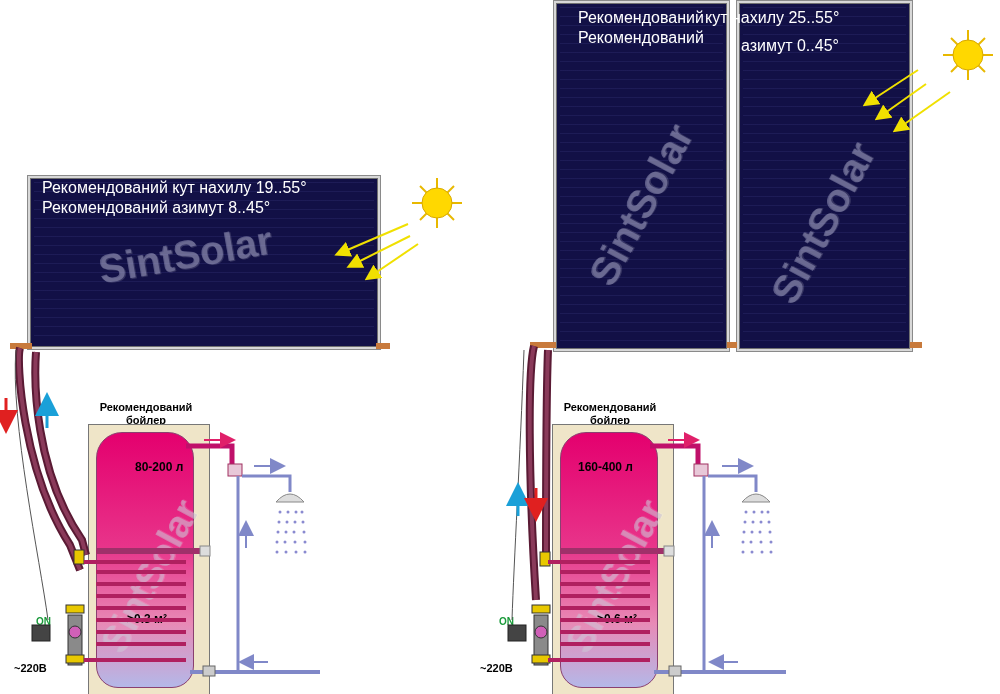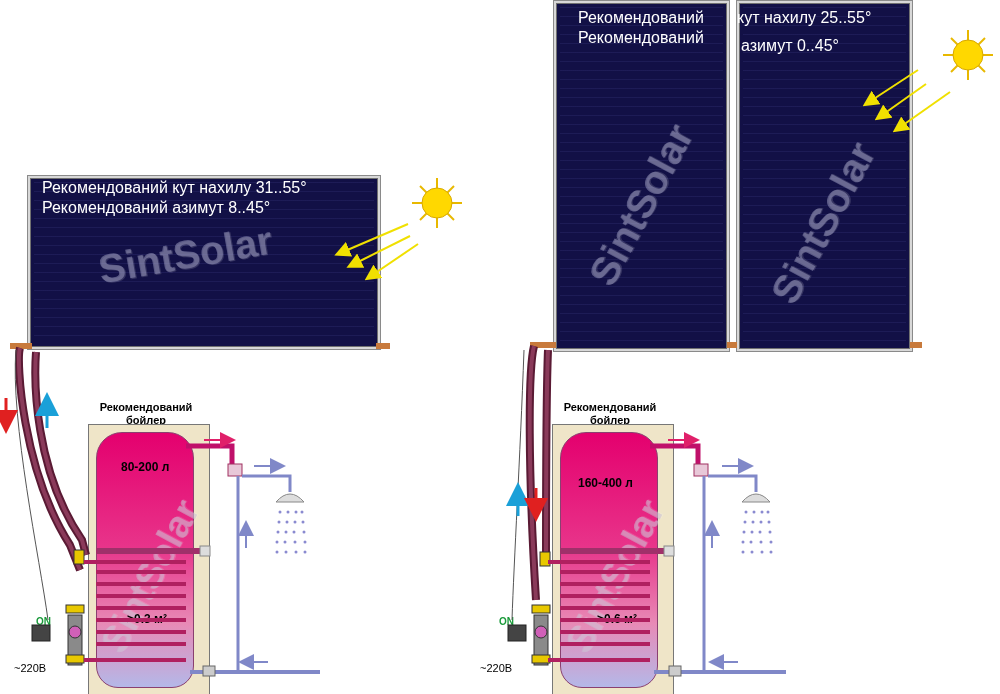--- a/index.html
+++ b/index.html
@@ -11,70 +11,70 @@
     background-image: repeating-linear-gradient(180deg, rgba(80,80,160,0.18) 0 1px, transparent 1px 9px); }
   .panel-text { position:absolute; color:#ffffff; font-size:16px; line-height:20px; white-space:nowrap; }
   .watermark { position:absolute; color:rgba(150,150,185,0.55); font-weight:bold; white-space:nowrap;
                text-shadow: 1px 1px 0 rgba(255,255,255,0.15); }
   .boiler-label { position:absolute; font-size:11px; font-weight:bold; text-align:center; color:#000; line-height:13px; }
   .tank-outer { position:absolute; background:#efe5c8; border:1px solid #777; }
   .tank-inner { position:absolute; border-radius:26px 26px 22px 22px;
      background: linear-gradient(180deg, #e4006e 0%, #e8348a 45%, #e88ab6 75%, #b4b8e8 100%); border:1px solid #8a4070; }
   .vol { position:absolute; font-size:12px; font-weight:bold; color:#000; }
   .area { position:absolute; font-size:12px; font-weight:bold; color:#000; }
-  .v220 { position:absolute; font-size:11px; font-weight:normal; color:#000; }
+  .v220 { position:absolute; font-size:11px; font-weight:bold; color:#000; }
   .on { position:absolute; font-size:10px; font-weight:bold; color:#1a9a3a; }
   svg { position:absolute; left:0; top:0; }
 </style>
 </head>
 <body>
 
 <div class="panel" style="left:27px; top:175px; width:352px; height:173px;">
   <div class="panel-grid"></div>
 </div>
-<div class="panel-text" style="left:42px; top:178px;">Рекомендований кут нахилу 31..55°</div>
+<div class="panel-text" style="left:42px; top:178px;">Рекомендований кут нахилу 19..55°</div>
 <div class="panel-text" style="left:42px; top:198px;">Рекомендований азимут 8..45°</div>
 <div class="watermark" style="left:95px; top:248px; font-size:40px; transform:rotate(-10deg); transform-origin:left top;">SintSolar</div>
 
 <div class="boiler-label" style="left:86px; top:401px; width:120px;">
   <div>Рекомендований</div>
   <div>бойлер</div>
 </div>
 
 <div class="tank-outer" style="left:88px; top:424px; width:120px; height:270px;"></div>
 <div class="tank-inner" style="left:96px; top:432px; width:96px; height:254px;"></div>
-<div class="vol" style="left:121px; top:460px;">80-200 л</div>
+<div class="vol" style="left:135px; top:460px;">80-200 л</div>
 <div class="watermark" style="left:92px; top:640px; font-size:38px; transform:rotate(-62deg); transform-origin:left top; color:rgba(200,190,210,0.55);">SintSolar</div>
 <div class="area" style="left:127px; top:612px;">
   <span>&gt;0.3 м²</span>
 </div>
 <div class="on" style="left:36px; top:616px;">ON</div>
 <div class="v220" style="left:14px; top:662px;">~220В</div>
 
 <div class="panel" style="left:553px; top:0px; width:175px; height:350px;">
   <div class="panel-grid"></div>
 </div>
 <div class="panel" style="left:736px; top:0px; width:175px; height:350px;">
   <div class="panel-grid"></div>
 </div>
 <div class="panel-text" style="left:578px; top:8px;">Рекомендований</div>
 <div class="panel-text" style="left:578px; top:28px;">Рекомендований</div>
-<div class="panel-text" style="left:737px; top:8px;">кут нахилу 25..55°</div>
+<div class="panel-text" style="left:705px; top:8px;">кут нахилу 25..55°</div>
 <div class="panel-text" style="left:741px; top:36px;">азимут 0..45°</div>
 <div class="watermark" style="left:580px; top:272px; font-size:40px; transform:rotate(-62deg); transform-origin:left top;">SintSolar</div>
 <div class="watermark" style="left:762px; top:290px; font-size:40px; transform:rotate(-62deg); transform-origin:left top;">SintSolar</div>
 
 <div class="boiler-label" style="left:550px; top:401px; width:120px;">
   <div>Рекомендований</div>
   <div>бойлер</div>
 </div>
 
 <div class="tank-outer" style="left:552px; top:424px; width:120px; height:270px;"></div>
 <div class="tank-inner" style="left:560px; top:432px; width:96px; height:254px;"></div>
-<div class="vol" style="left:578px; top:476px;">160-400 л</div>
+<div class="vol" style="left:578px; top:460px;">160-400 л</div>
 <div class="watermark" style="left:557px; top:640px; font-size:38px; transform:rotate(-62deg); transform-origin:left top; color:rgba(200,190,210,0.55);">SintSolar</div>
 <div class="area" style="left:597px; top:612px;">
   <span>&gt;0.6 м²</span>
 </div>
 <div class="on" style="left:499px; top:616px;">ON</div>
 <div class="v220" style="left:480px; top:662px;">~220В</div>
 
 <svg width="1000" height="694" viewBox="0 0 1000 694">
   <defs>
     <marker id="ahY" markerWidth="8" markerHeight="8" refX="6" refY="4" orient="auto">

